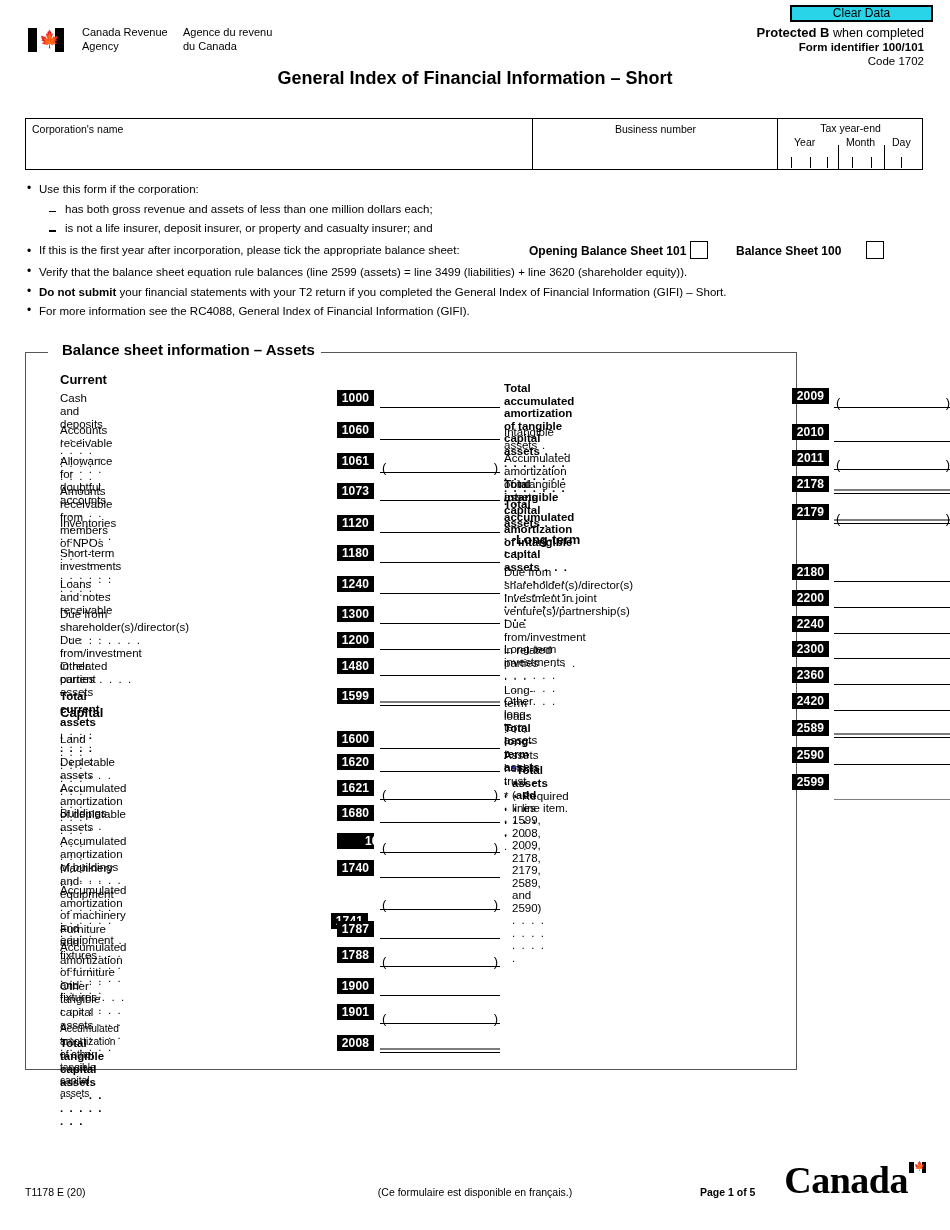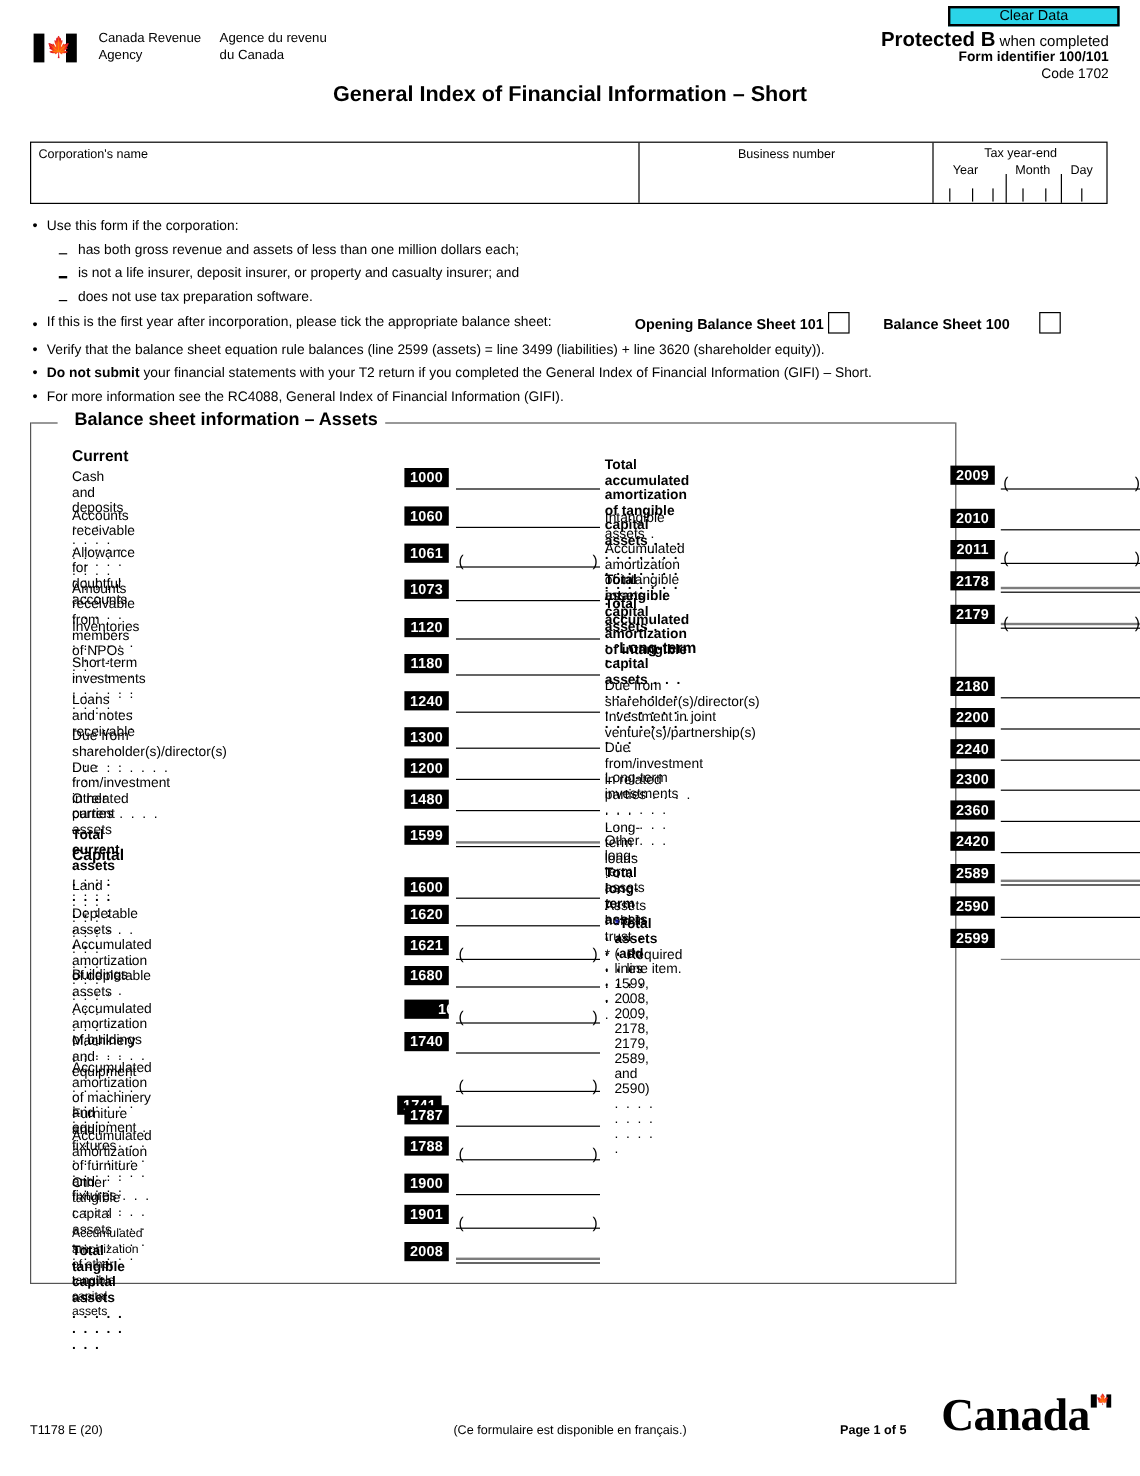--- a/index.html
+++ b/index.html
@@ -45,21 +45,21 @@
   .cra-text { position: absolute; top: 0; font-size: 11px; line-height: 13.5px; }
   .cra-en { left: 54px; }
   .cra-fr { left: 155px; }
 
   
   #protected-block {
     position: absolute; right: 26px; top: 26px;
     text-align: right; line-height: 14px; font-size: 11.5px;
   }
   #protected-block .l1 { font-size: 12.5px; }
-  #protected-block .l1 b { font-size: 17px; }
+  #protected-block .l1 b { font-size: 13px; }
   #protected-block .l2 { font-weight: bold; font-size: 11.5px; }
   #protected-block .l3 { font-weight: normal; font-size: 11.5px; }
 
   
   #form-title {
     position: absolute; left: 0; top: 68px; width: 950px;
     text-align: center; font-size: 18px; font-weight: bold;
   }
 
   
@@ -218,21 +218,20 @@
     <span class="tye-tick" style="left:74px;"></span>
     <span class="tye-tick" style="left:93px;"></span>
     <span class="tye-tick" style="left:123px;"></span>
   </div>
 </div>
 
 <div id="intro">
   <div class="bullet-row">Use this form if the corporation:</div>
   <div class="sub-row">has both gross revenue and assets of less than one million dollars each;</div>
   <div class="sub-row">is not a life insurer, deposit insurer, or property and casualty insurer; and</div>
-  <div class="sub-row">does not use tax preparation software.</div>
   <div id="tick-line">
     <span>If this is the first year after incorporation, please tick the appropriate balance sheet:</span>
     <span class="tick-label" style="left:504px;">Opening Balance Sheet 101</span>
     <span class="tick-box" style="left:665px;"></span>
     <span class="tick-label" style="left:711px;">Balance Sheet 100</span>
     <span class="tick-box" style="left:841px;"></span>
   </div>
   <div class="bullet-row">Verify that the balance sheet equation rule balances (line 2599 (assets) = line 3499 (liabilities) + line 3620 (shareholder equity)).</div>
   <div class="bullet-row">
     <b>Do not submit</b><span> your financial statements with your T2 return if you completed the General Index of Financial Information (GIFI) – Short.</span>

